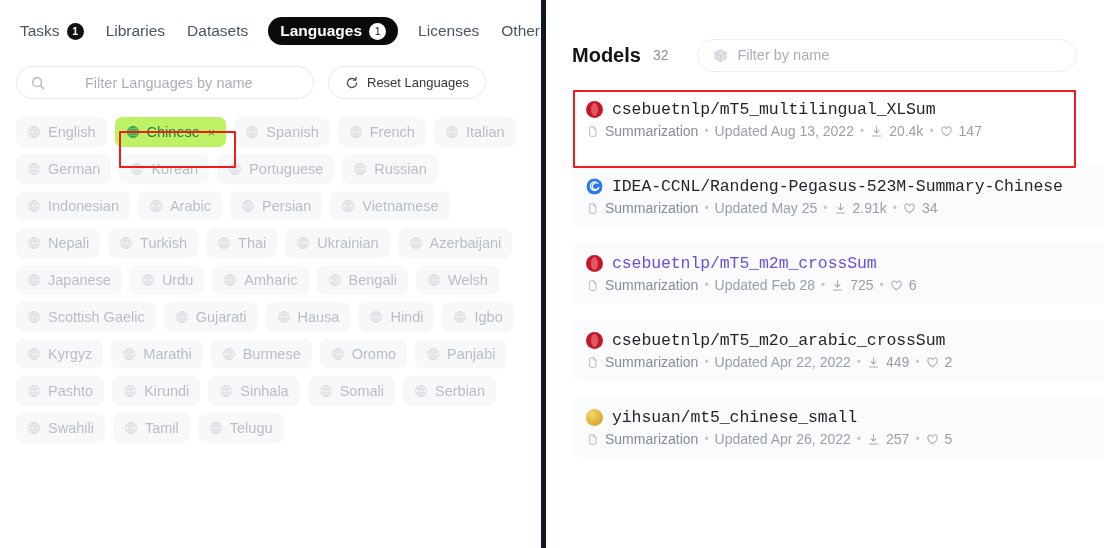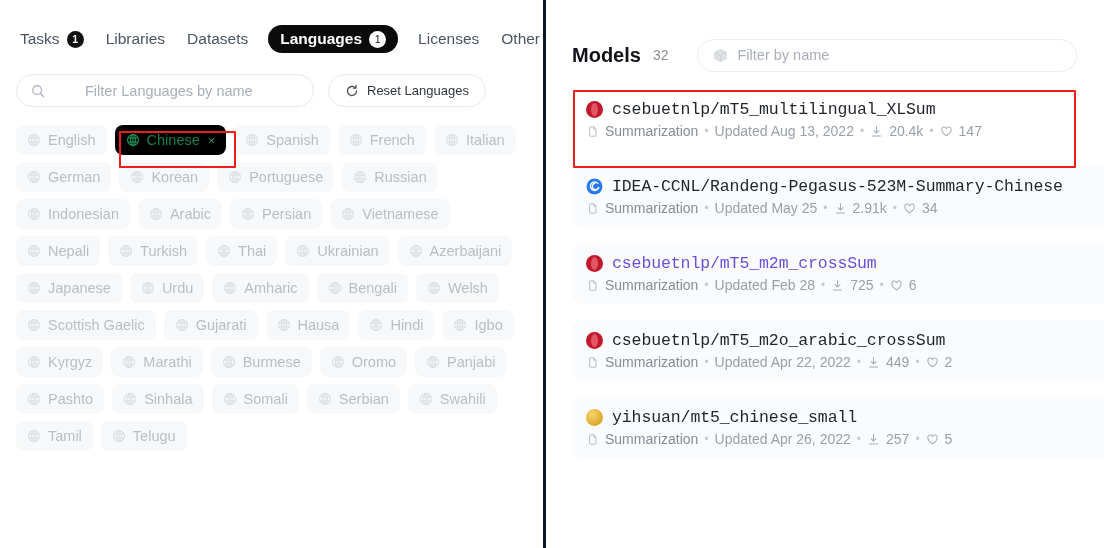--- a/index.html
+++ b/index.html
@@ -8,22 +8,22 @@
     background: #ffffff;
     font-family: "Liberation Sans", sans-serif;
     overflow: hidden;
   }
   .page { position: relative; width: 1104px; height: 548px; display: flex; }
 
   
   .left-panel {
     width: 546px; height: 548px;
     background: #ffffff;
-    border-right: 3px solid #0f172a;
-    padding: 8px 16px;
+    border-right: 5px solid #0f172a;
+    padding: 0 16px;
     position: relative;
   }
 
   
   .tabs {
     display: flex; align-items: center;
     gap: 18px;
     height: 62px;
     padding-left: 2px;
   }
@@ -74,23 +74,24 @@
     display: inline-flex; align-items: center; gap: 7px;
     height: 30px; padding: 0 11px;
     border-radius: 8px;
     background: #f7f8f9;
     color: #b9bec6;
     font-size: 14.5px;
     cursor: pointer; white-space: nowrap;
   }
   .chip .g { opacity: .65; }
   .chip.selected {
-    background: #000000;
+    background: #bef264;
     color: #1a7f48;
     position: relative;
+    border-radius: 7px;
   }
   .chip.selected .g { opacity: 1; }
   .chip .x { font-size: 13px; color: #3a8f5f; margin-left: 1px; }
 
   
   .anno {
     position: absolute;
     border: 2px solid #ee1c1c;
     pointer-events: none;
     z-index: 30;
@@ -614,20 +615,32 @@
           <span class="g">
             <svg width="14" height="14" viewBox="0 0 16 16" fill="none" stroke="#c6cbd2" stroke-width="1.15" opacity="0.9">
               <circle cx="8" cy="8" r="6.2"></circle>
               <ellipse cx="8" cy="8" rx="2.7" ry="6.2"></ellipse>
               <line x1="1.9" y1="5.7" x2="14.1" y2="5.7"></line>
               <line x1="1.9" y1="10.3" x2="14.1" y2="10.3"></line>
               <line x1="8" y1="1.8" x2="8" y2="14.2"></line>
             </svg>
           </span>
           <span>Pashto</span>
+        </div>
+        <div class="chip">
+          <span class="g">
+            <svg width="14" height="14" viewBox="0 0 16 16" fill="none" stroke="#c6cbd2" stroke-width="1.15" opacity="0.9">
+              <circle cx="8" cy="8" r="6.2"></circle>
+              <ellipse cx="8" cy="8" rx="2.7" ry="6.2"></ellipse>
+              <line x1="1.9" y1="5.7" x2="14.1" y2="5.7"></line>
+              <line x1="1.9" y1="10.3" x2="14.1" y2="10.3"></line>
+              <line x1="8" y1="1.8" x2="8" y2="14.2"></line>
+            </svg>
+          </span>
+          <span>Kirundi</span>
         </div>
         <div class="chip">
           <span class="g">
             <svg width="14" height="14" viewBox="0 0 16 16" fill="none" stroke="#c6cbd2" stroke-width="1.15" opacity="0.9">
               <circle cx="8" cy="8" r="6.2"></circle>
               <ellipse cx="8" cy="8" rx="2.7" ry="6.2"></ellipse>
               <line x1="1.9" y1="5.7" x2="14.1" y2="5.7"></line>
               <line x1="1.9" y1="10.3" x2="14.1" y2="10.3"></line>
               <line x1="8" y1="1.8" x2="8" y2="14.2"></line>
             </svg>

